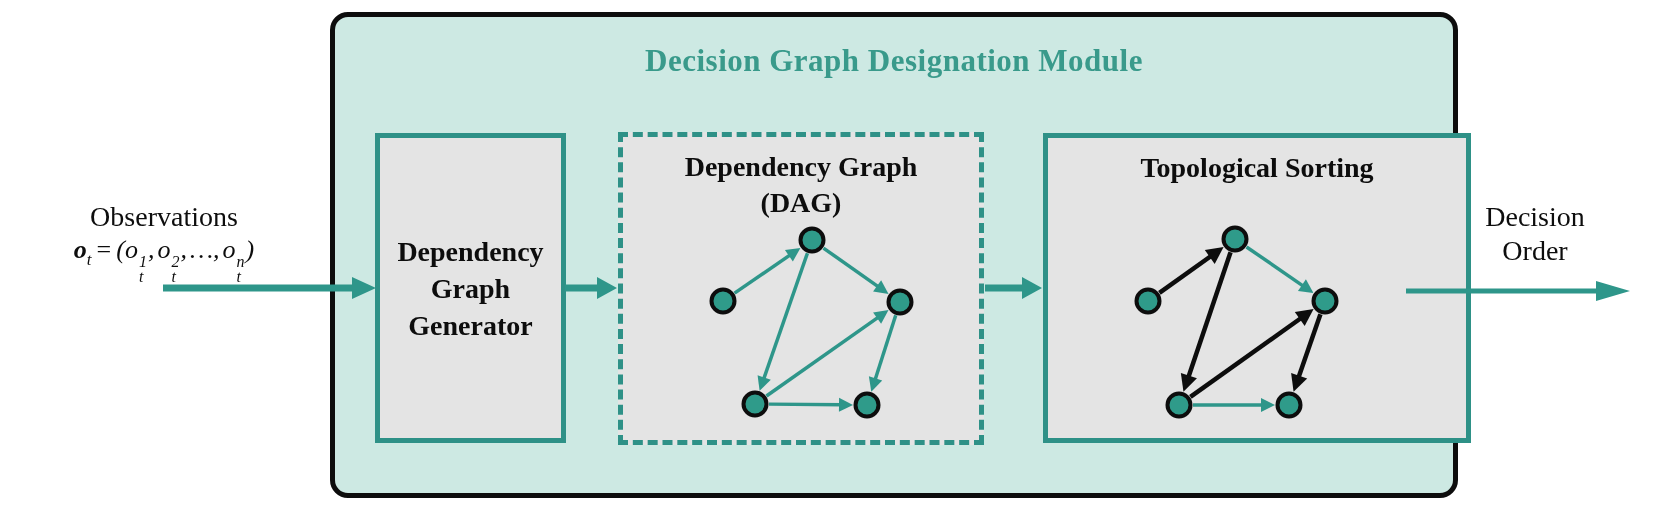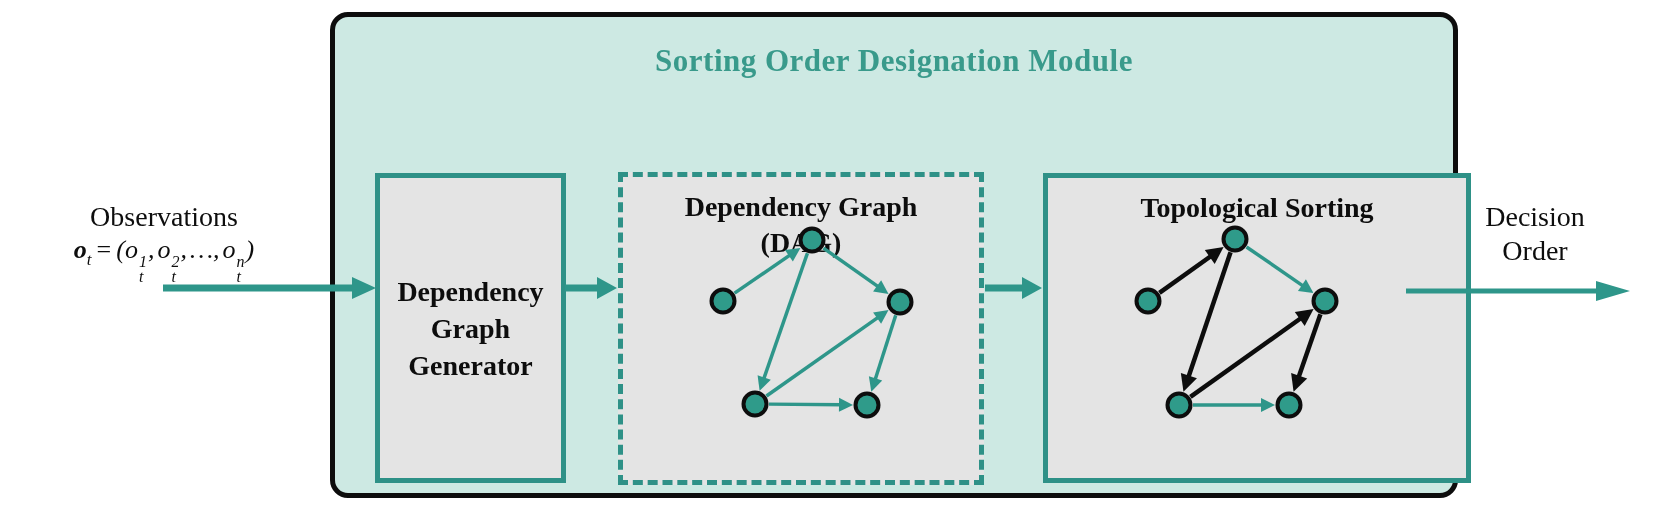--- a/index.html
+++ b/index.html
@@ -8,21 +8,21 @@
     font-family:"Liberation Serif","DejaVu Serif",serif;overflow:hidden;color:#0d0d0d;
   }
   .module{
     position:absolute;left:330px;top:12px;width:1128px;height:486px;
     background:#cde9e3;border:5px solid #0d0d0d;border-radius:18px;box-sizing:border-box;
   }
   .module-title{
     position:absolute;left:0;right:0;top:26px;text-align:center;
     font-weight:bold;font-size:31px;color:#399a8b;letter-spacing:0.5px;
   }
-  .box{position:absolute;background:#e4e4e4;box-sizing:border-box;margin-top:40px;}
+  .box{position:absolute;background:#e4e4e4;box-sizing:border-box;}
   .box-gen{
     left:375px;top:133px;width:191px;height:310px;border:5px solid #2e9187;
     display:flex;align-items:center;justify-content:center;
   }
   .gen-label{text-align:center;font-weight:bold;font-size:28px;line-height:37px;}
   .box-dag{left:618px;top:132px;width:366px;height:313px;border:5px dashed #2e9187;}
   .box-sort{left:1043px;top:133px;width:428px;height:310px;border:5px solid #2e9187;}
   .box-title{
     position:absolute;left:0;right:0;top:12px;text-align:center;
     font-weight:bold;font-size:28px;line-height:36px;
@@ -54,21 +54,21 @@
       </span><span class="comma">,</span><span>o</span><span class="ss">
         <span>2</span>
         <span>t</span>
       </span><span class="comma">,</span><span>…</span><span class="comma">,</span><span>o</span><span class="ss">
         <span>n</span>
         <span>t</span>
       </span><span>)</span></div>
 </div>
 
 <div class="module">
-  <div class="module-title">Sorting Order Designation Module</div>
+  <div class="module-title">Decision Graph Designation Module</div>
 
   <div class="box box-gen" style="left:40px;top:116px;">
     <div class="gen-label">
       <div>Dependency</div>
       <div>Graph</div>
       <div>Generator</div>
     </div>
   </div>
 
   <div class="box box-dag" style="left:283px;top:115px;">

